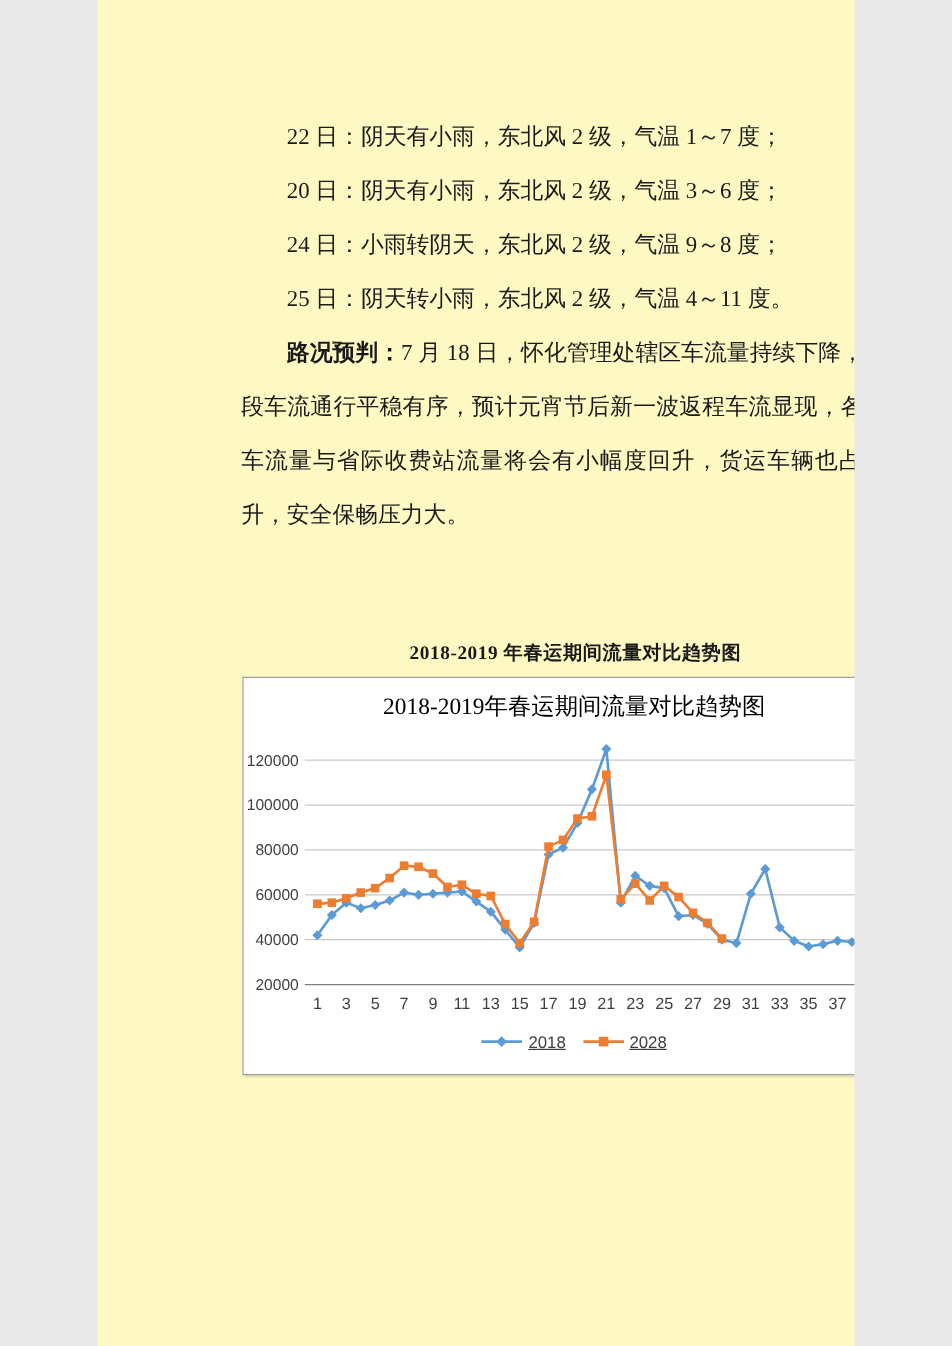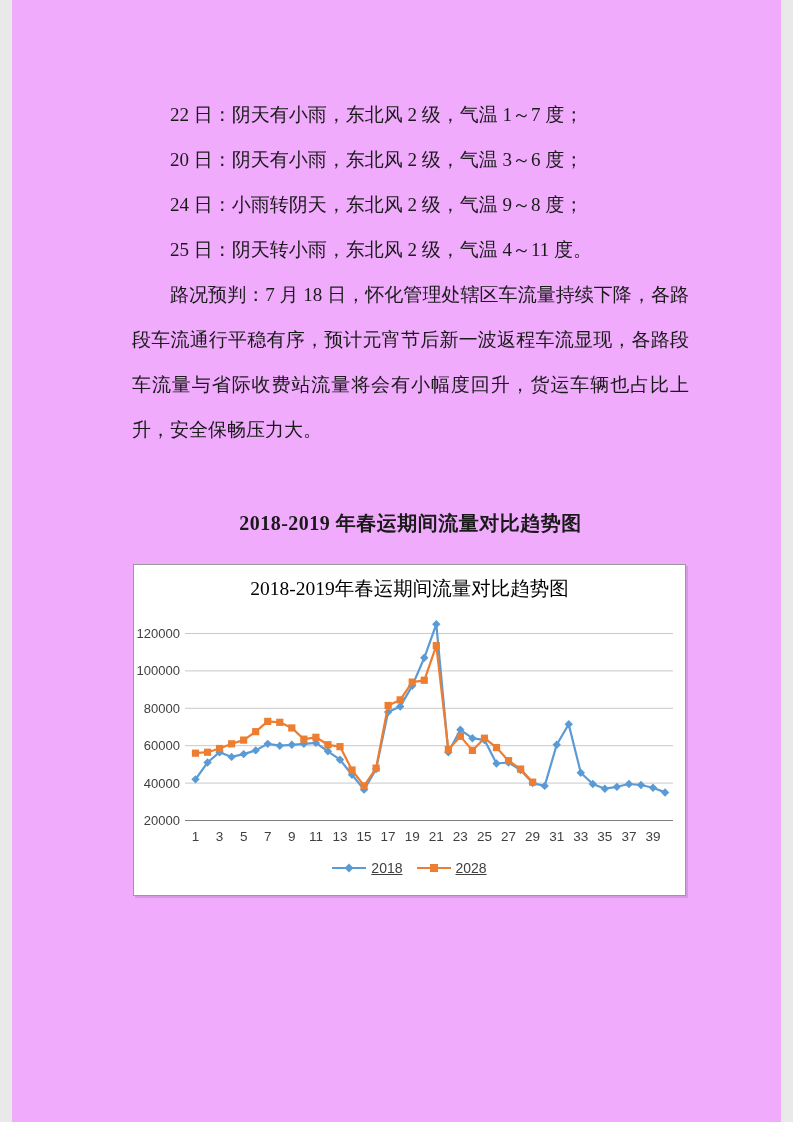--- a/index.html
+++ b/index.html
@@ -1,38 +1,38 @@
 <!DOCTYPE html>
 <html><head>
 <meta charset="utf-8">
 <style>
   html,body{margin:0;padding:0;background:#e9e9e9;}
   .page{
     position:relative;
-    width:769px;height:1122px;
+    width:631px;height:1122px;
     margin:0 auto;
-    background:#f0abfc;
+    background:#fef9c3;
     font-family:"Liberation Serif","DejaVu Serif",serif;
     color:#1a1a1a;
     overflow:hidden;
   }
   .body-text{
     position:absolute;
     left:120px;top:92px;width:557px;
     font-size:19px;line-height:45px;
   }
   .body-text p{margin:0;}
   .weather-line{padding-left:38px;}
   .forecast{text-align:justify;text-indent:38px;}
-  .bold{font-weight:normal;}
+  .bold{font-weight:bold;}
   .chart-caption{
     position:absolute;
-    left:120px;top:510px;width:557px;
+    left:120px;top:534px;width:557px;
     text-align:center;
-    font-size:20px;font-weight:bold;
+    font-size:16px;font-weight:bold;
     letter-spacing:0.5px;
   }
   .chart-box{
     position:absolute;
     left:121px;top:564px;
     width:551px;height:330px;
     border:1px solid #9a9a9a;
     background:#ffffff;
     box-shadow:2px 2px 0 rgba(0,0,0,0.10);
   }

